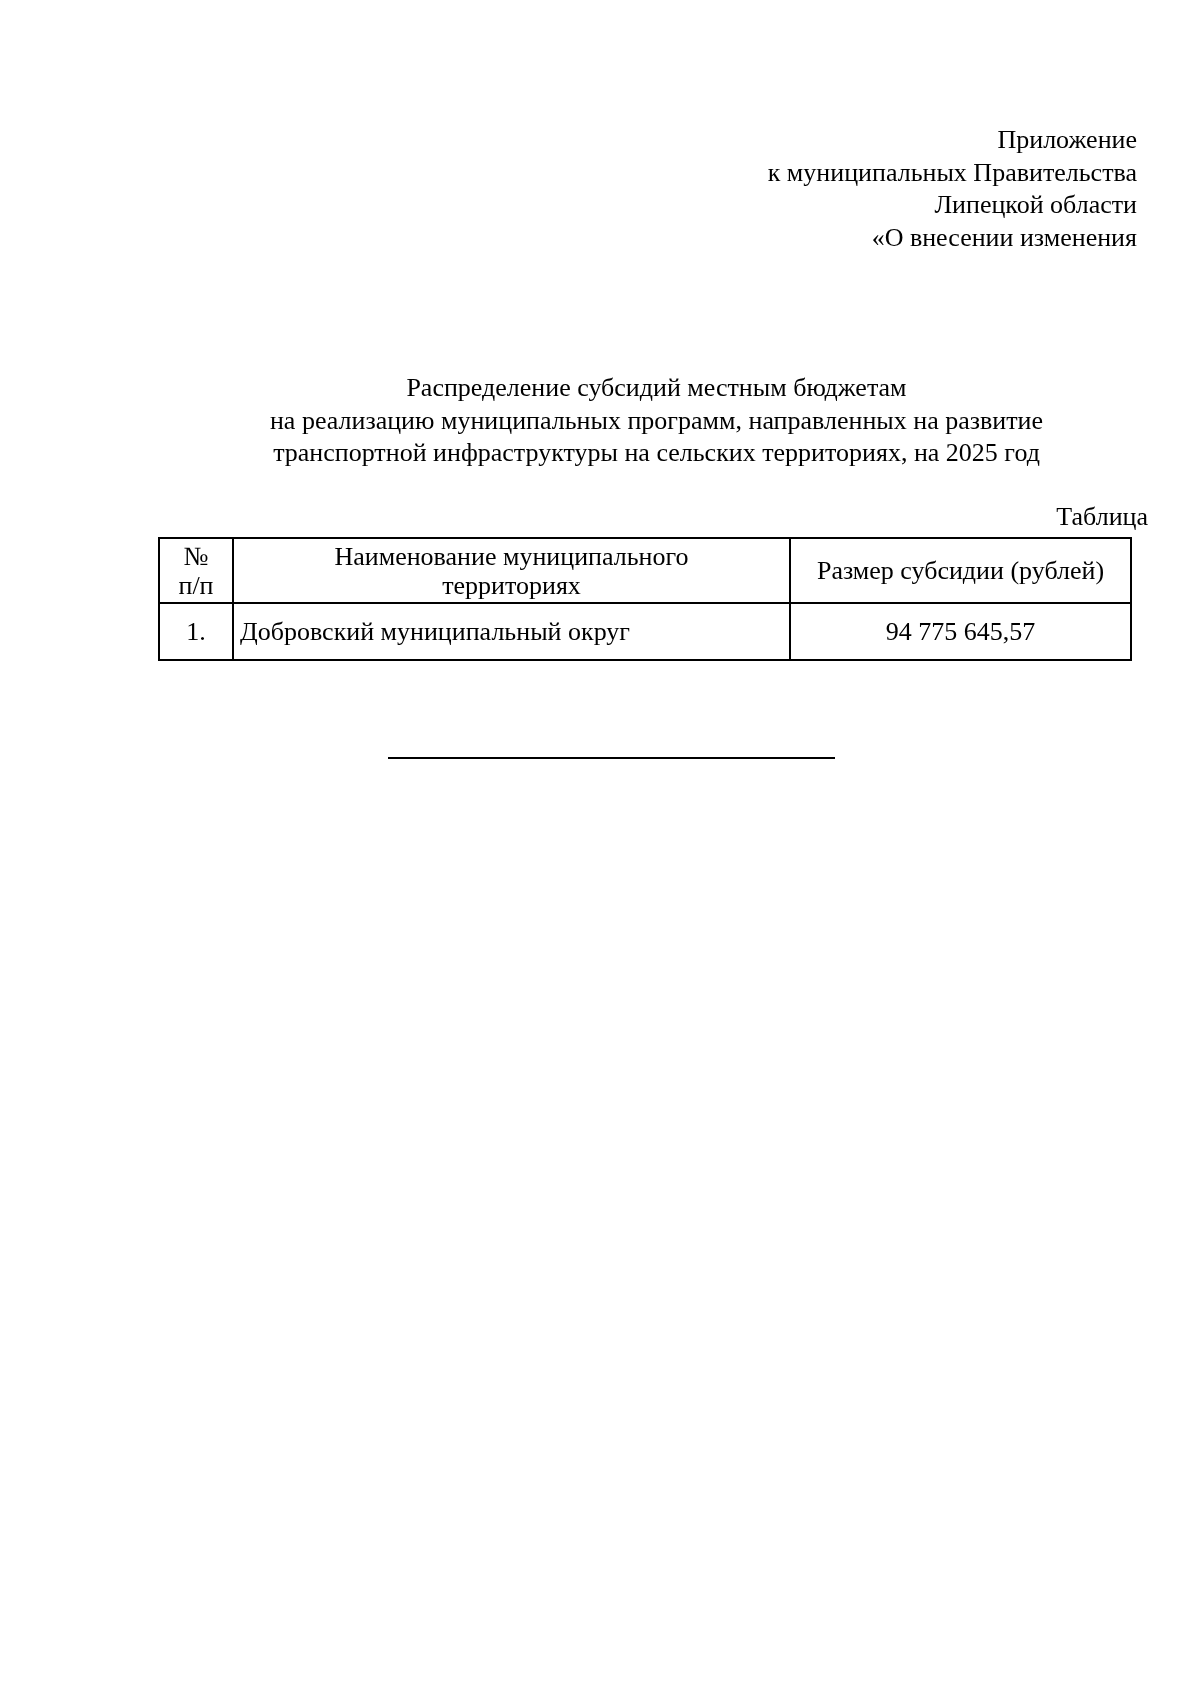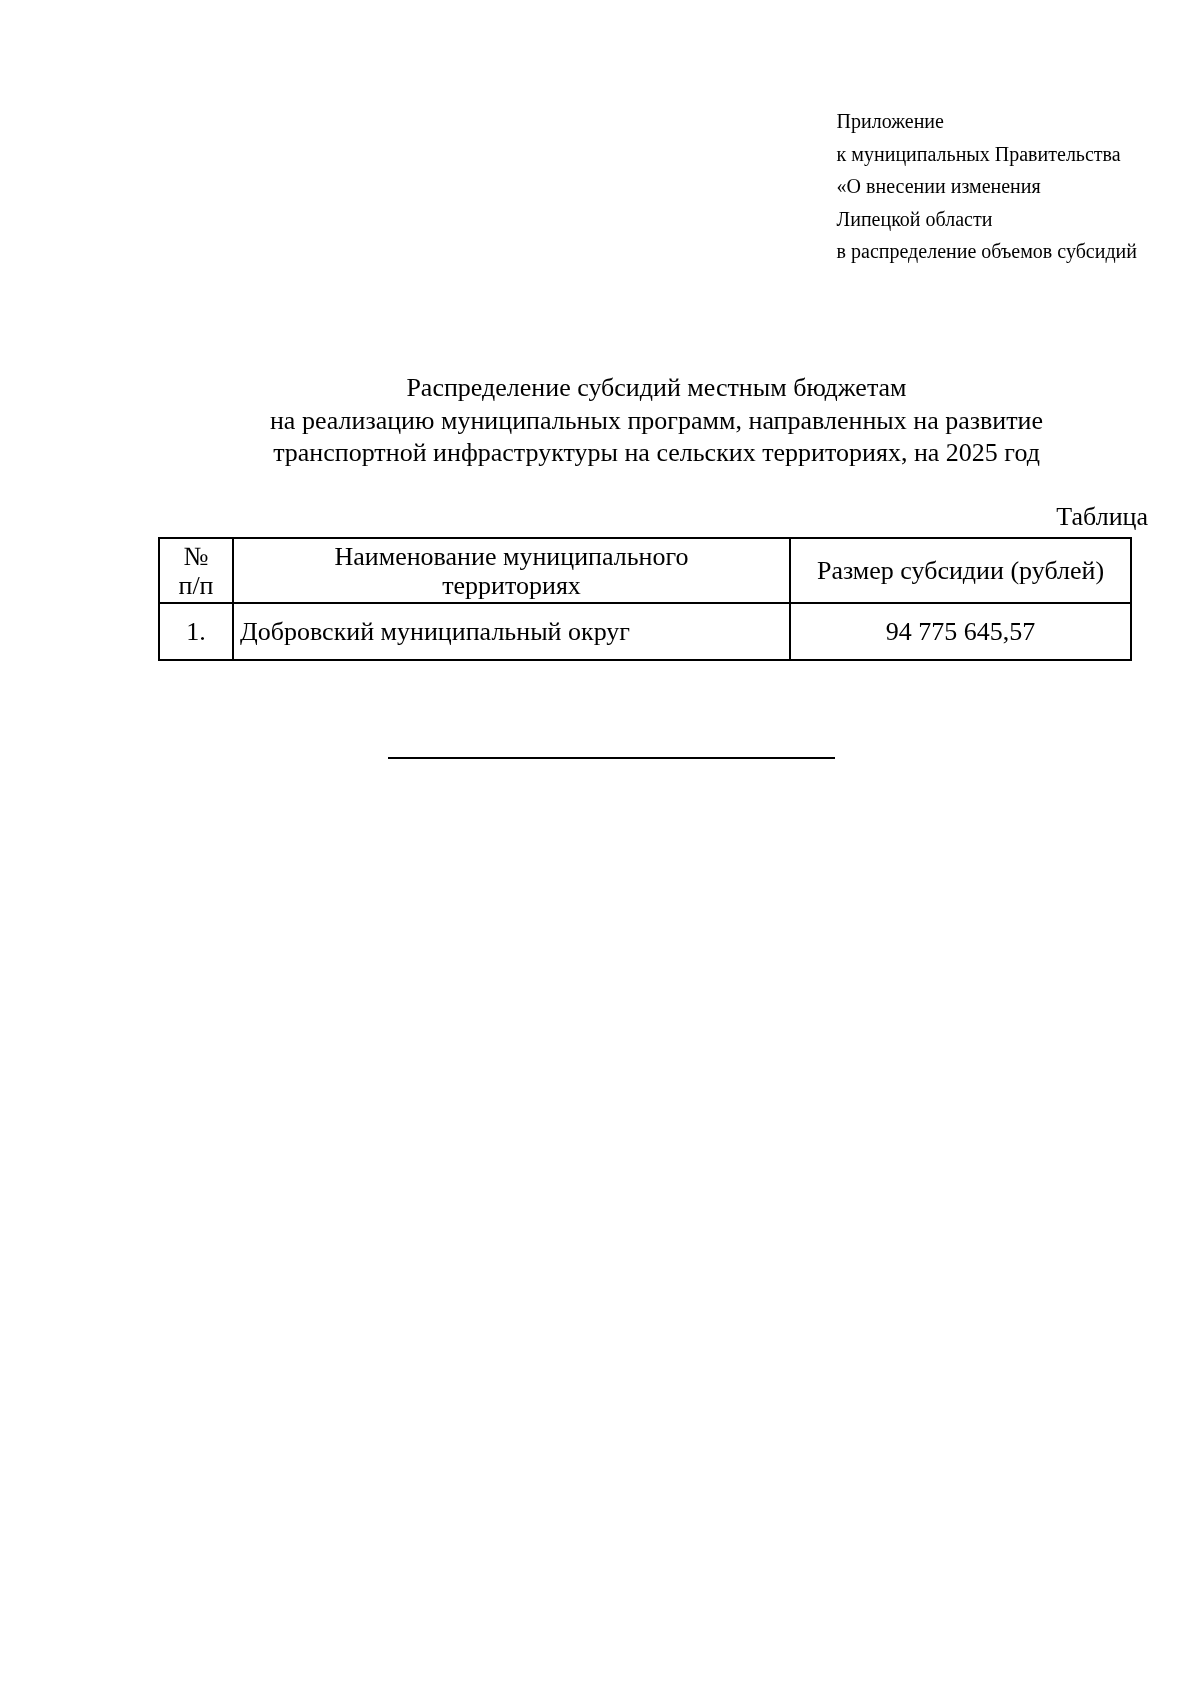--- a/index.html
+++ b/index.html
@@ -1,19 +1,19 @@
 <!DOCTYPE html>
 <html><head>
 <meta charset="utf-8">
 <style>
   html, body { margin: 0; padding: 0; background: #ffffff; }
   body { width: 1200px; height: 1697px; position: relative; overflow: hidden;
          font-family: "Liberation Serif", "DejaVu Serif", serif; color: #000; }
-  .appendix { position: absolute; right: 63px; top: 105px; text-align: left;
-              font-size: 20px; line-height: 32.6px; }
+  .appendix { position: absolute; right: 63px; top: 124px; text-align: right;
+              font-size: 26px; line-height: 32.6px; }
   .appendix div { white-space: nowrap; }
   .title { position: absolute; left: 0; width: 1313px; top: 372px; text-align: center;
            font-size: 26px; line-height: 32.6px; }
   .title div { white-space: nowrap; }
   .table-label { position: absolute; right: 52px; top: 502px; font-size: 26px; line-height: 30px; }
   table.main { position: absolute; left: 158px; top: 537px; width: 974px;
                border-collapse: collapse; font-size: 26px; }
   table.main td, table.main th { border: 2px solid #000; font-weight: normal; padding: 0 6px; }
   table.main th { height: 63px; line-height: 29px; text-align: center; vertical-align: middle; }
   table.main td { height: 55px; line-height: 28px; vertical-align: middle; }
@@ -23,23 +23,22 @@
   td.c2 { text-align: left; margin-top: 35px; }
   .rule { position: absolute; left: 388px; top: 757px; width: 447px; height: 0;
           border-top: 2px solid #000; }
 </style>
 </head>
 <body>
 
 <div class="appendix">
   <div>Приложение</div>
   <div>к муниципальных Правительства</div>
+  <div>Липецкой области</div>
   <div>«О внесении изменения</div>
-  <div>Липецкой области</div>
-  <div>в распределение объемов субсидий</div>
 </div>
 
 <div class="title">
   <div>Распределение субсидий местным бюджетам</div>
   <div>на реализацию муниципальных программ, направленных на развитие</div>
   <div>транспортной инфраструктуры на сельских территориях, на 2025 год</div>
 </div>
 
 <div class="table-label">Таблица</div>
 

